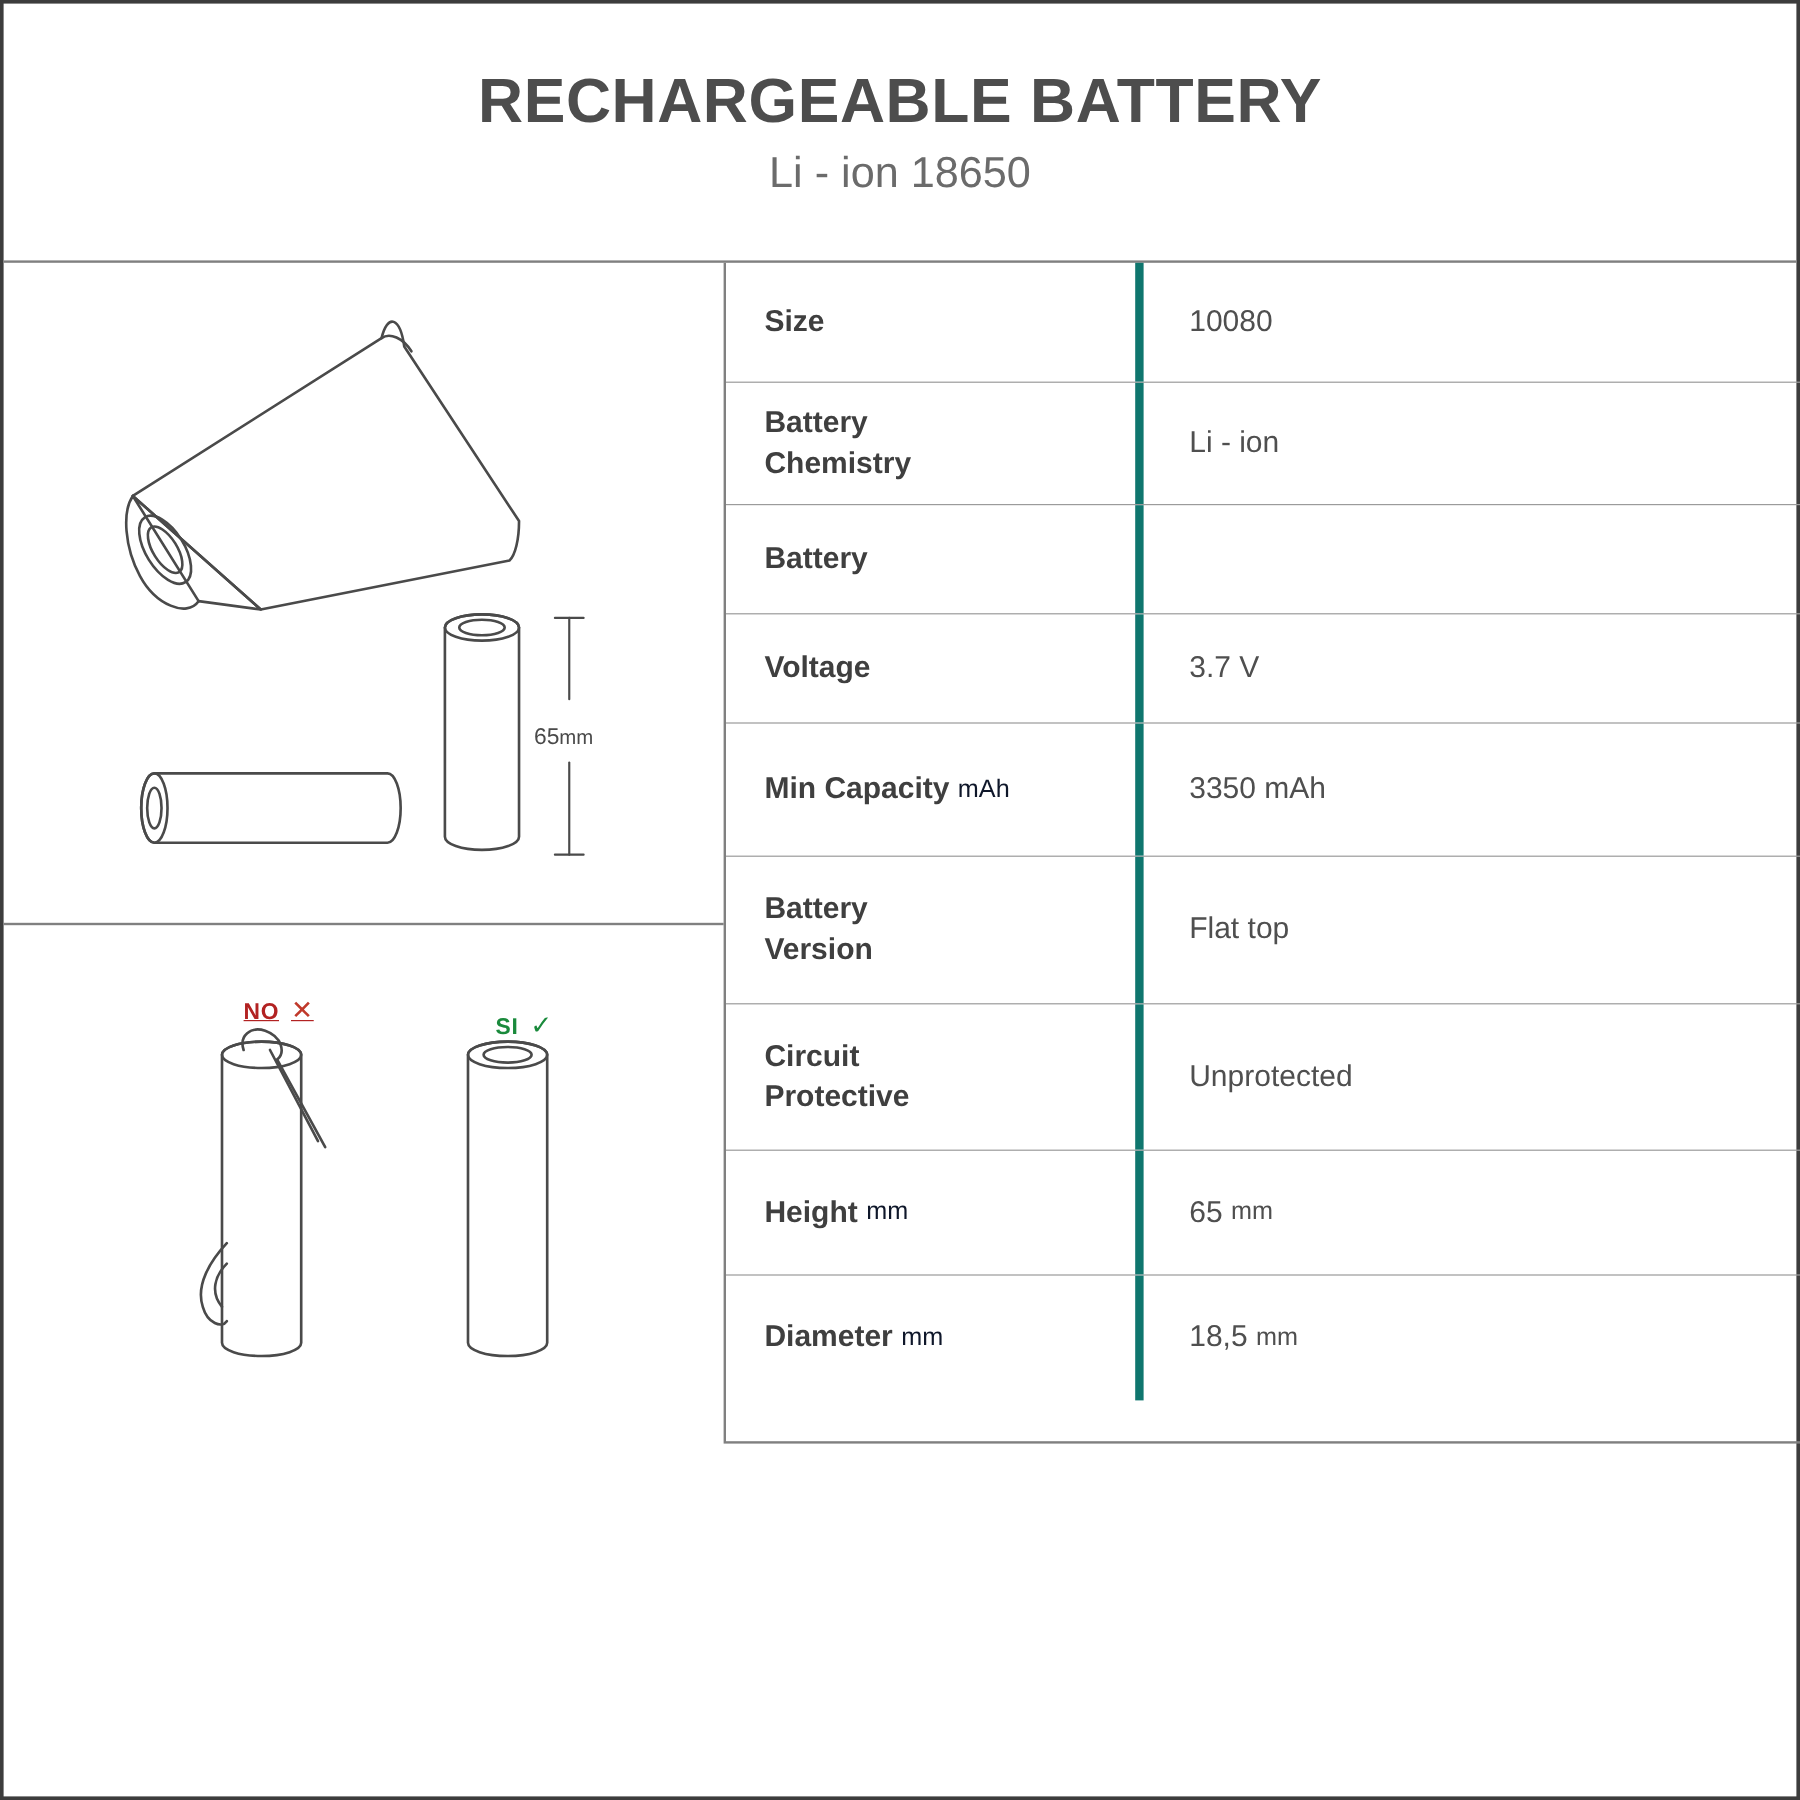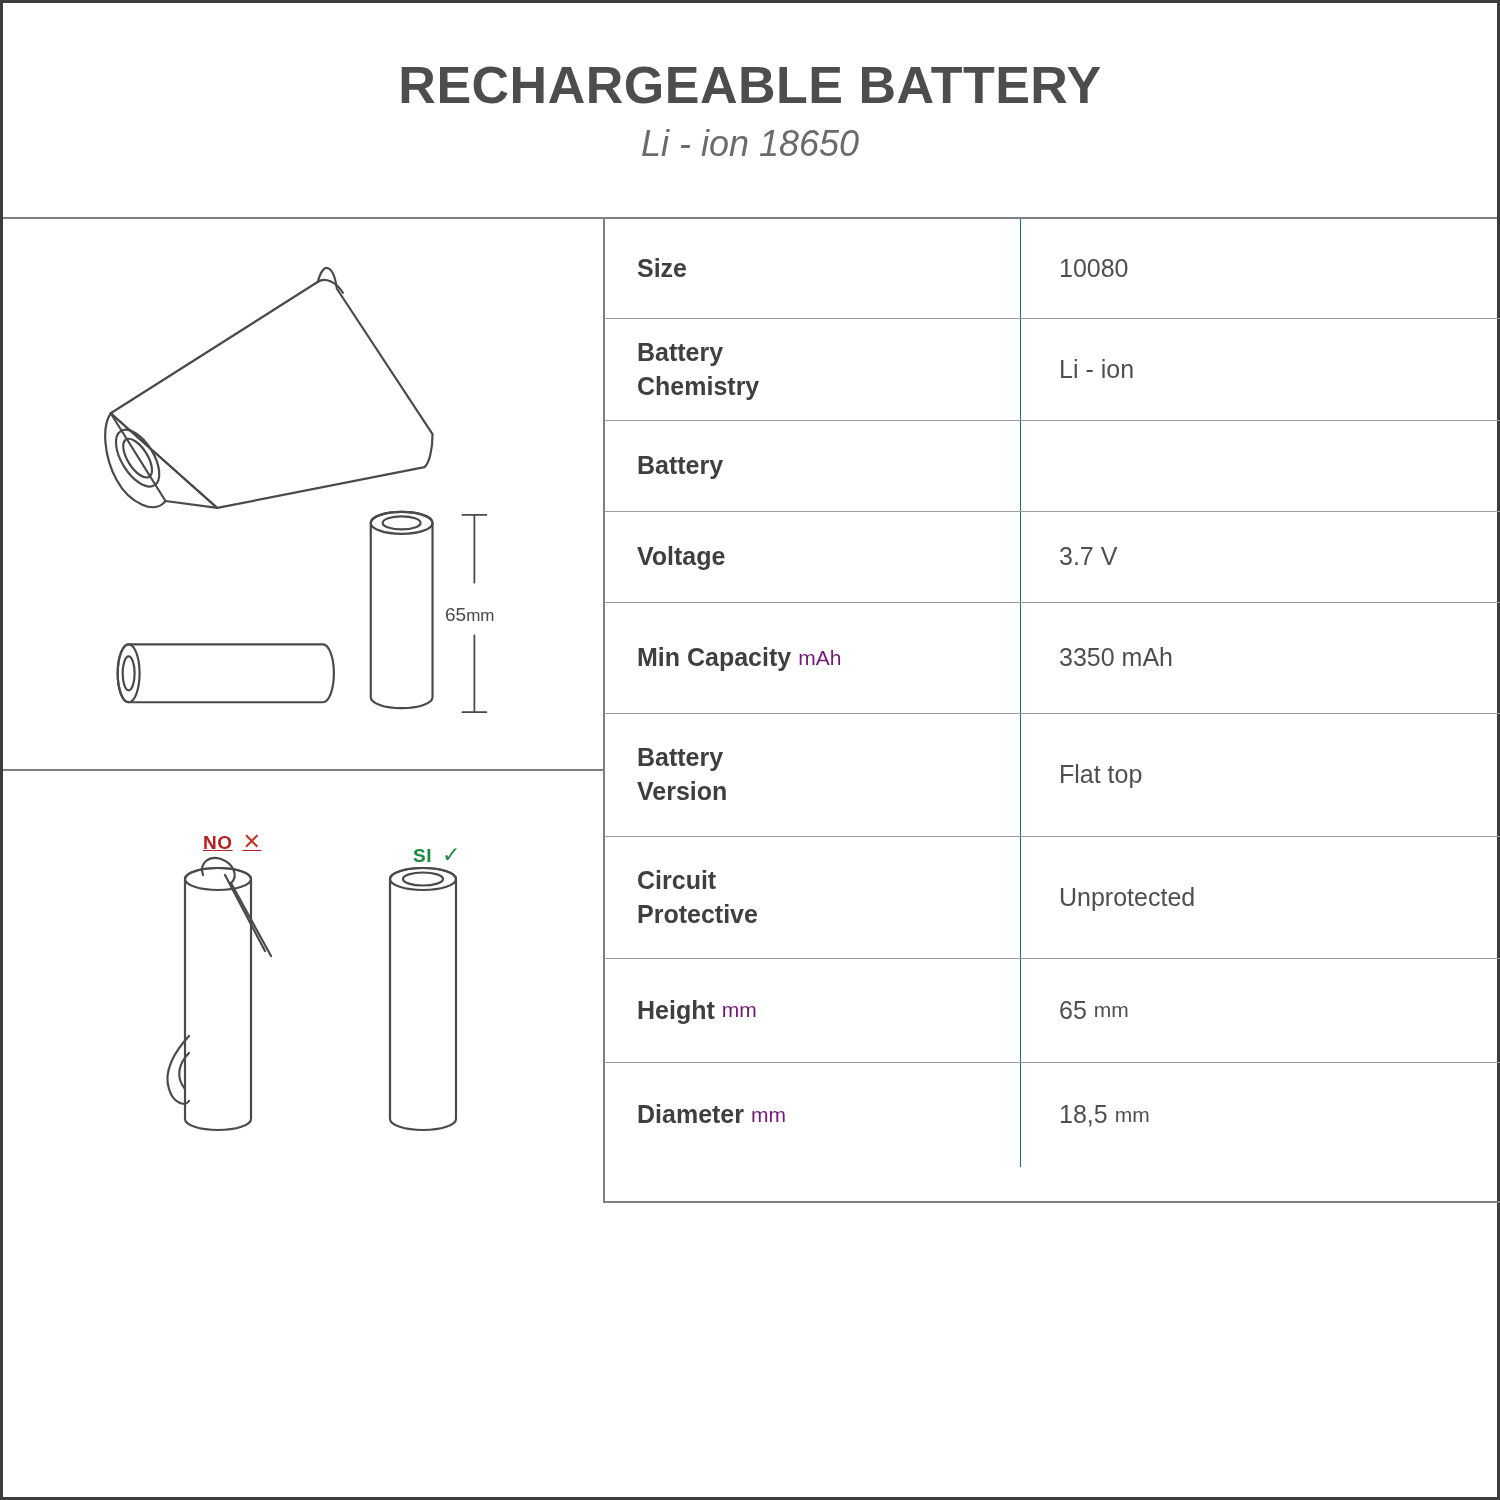--- a/index.html
+++ b/index.html
@@ -43,21 +43,20 @@
     color: #4d4d4d;
     margin: 0 0 8px 0;
     text-align: center;
   }
   .subtitle {
     font-size: 36px;
     font-weight: normal;
     color: #6b6b6b;
     margin: 0;
     text-align: center;
-    font-style: italic;
   }
   
   .left-col {
     position: absolute;
     left: 0;
     top: 216px;
     width: 602px;
     height: 984px;
     box-sizing: border-box;
     border-right: 2px solid #808080;
@@ -125,33 +124,33 @@
     align-items: stretch;
   }
   .row:last-child { border-bottom: none; }
   .cell-key, .cell-val {
     box-sizing: border-box;
     display: flex;
     align-items: center;
     padding: 0 38px;
   }
   .cell-key {
-    width: 416px;
-    border-right: 1px solid #0f766e;
+    width: 348px;
+    border-right: 7px solid #0f766e;
     font-size: 25px;
     font-weight: bold;
     color: #3f3f3f;
     line-height: 1.35;
     padding-left: 32px;
   }
   .cell-key .unit {
     font-weight: normal;
     font-size: 21px;
     margin-left: 7px;
-    color: #701a75;
+    color: #0f172a;
   }
   .cell-val {
     flex: 1;
     font-size: 25px;
     font-weight: normal;
     color: #4f4f4f;
     line-height: 1.35;
   }
   .cell-val .unit {
     font-size: 21px;

